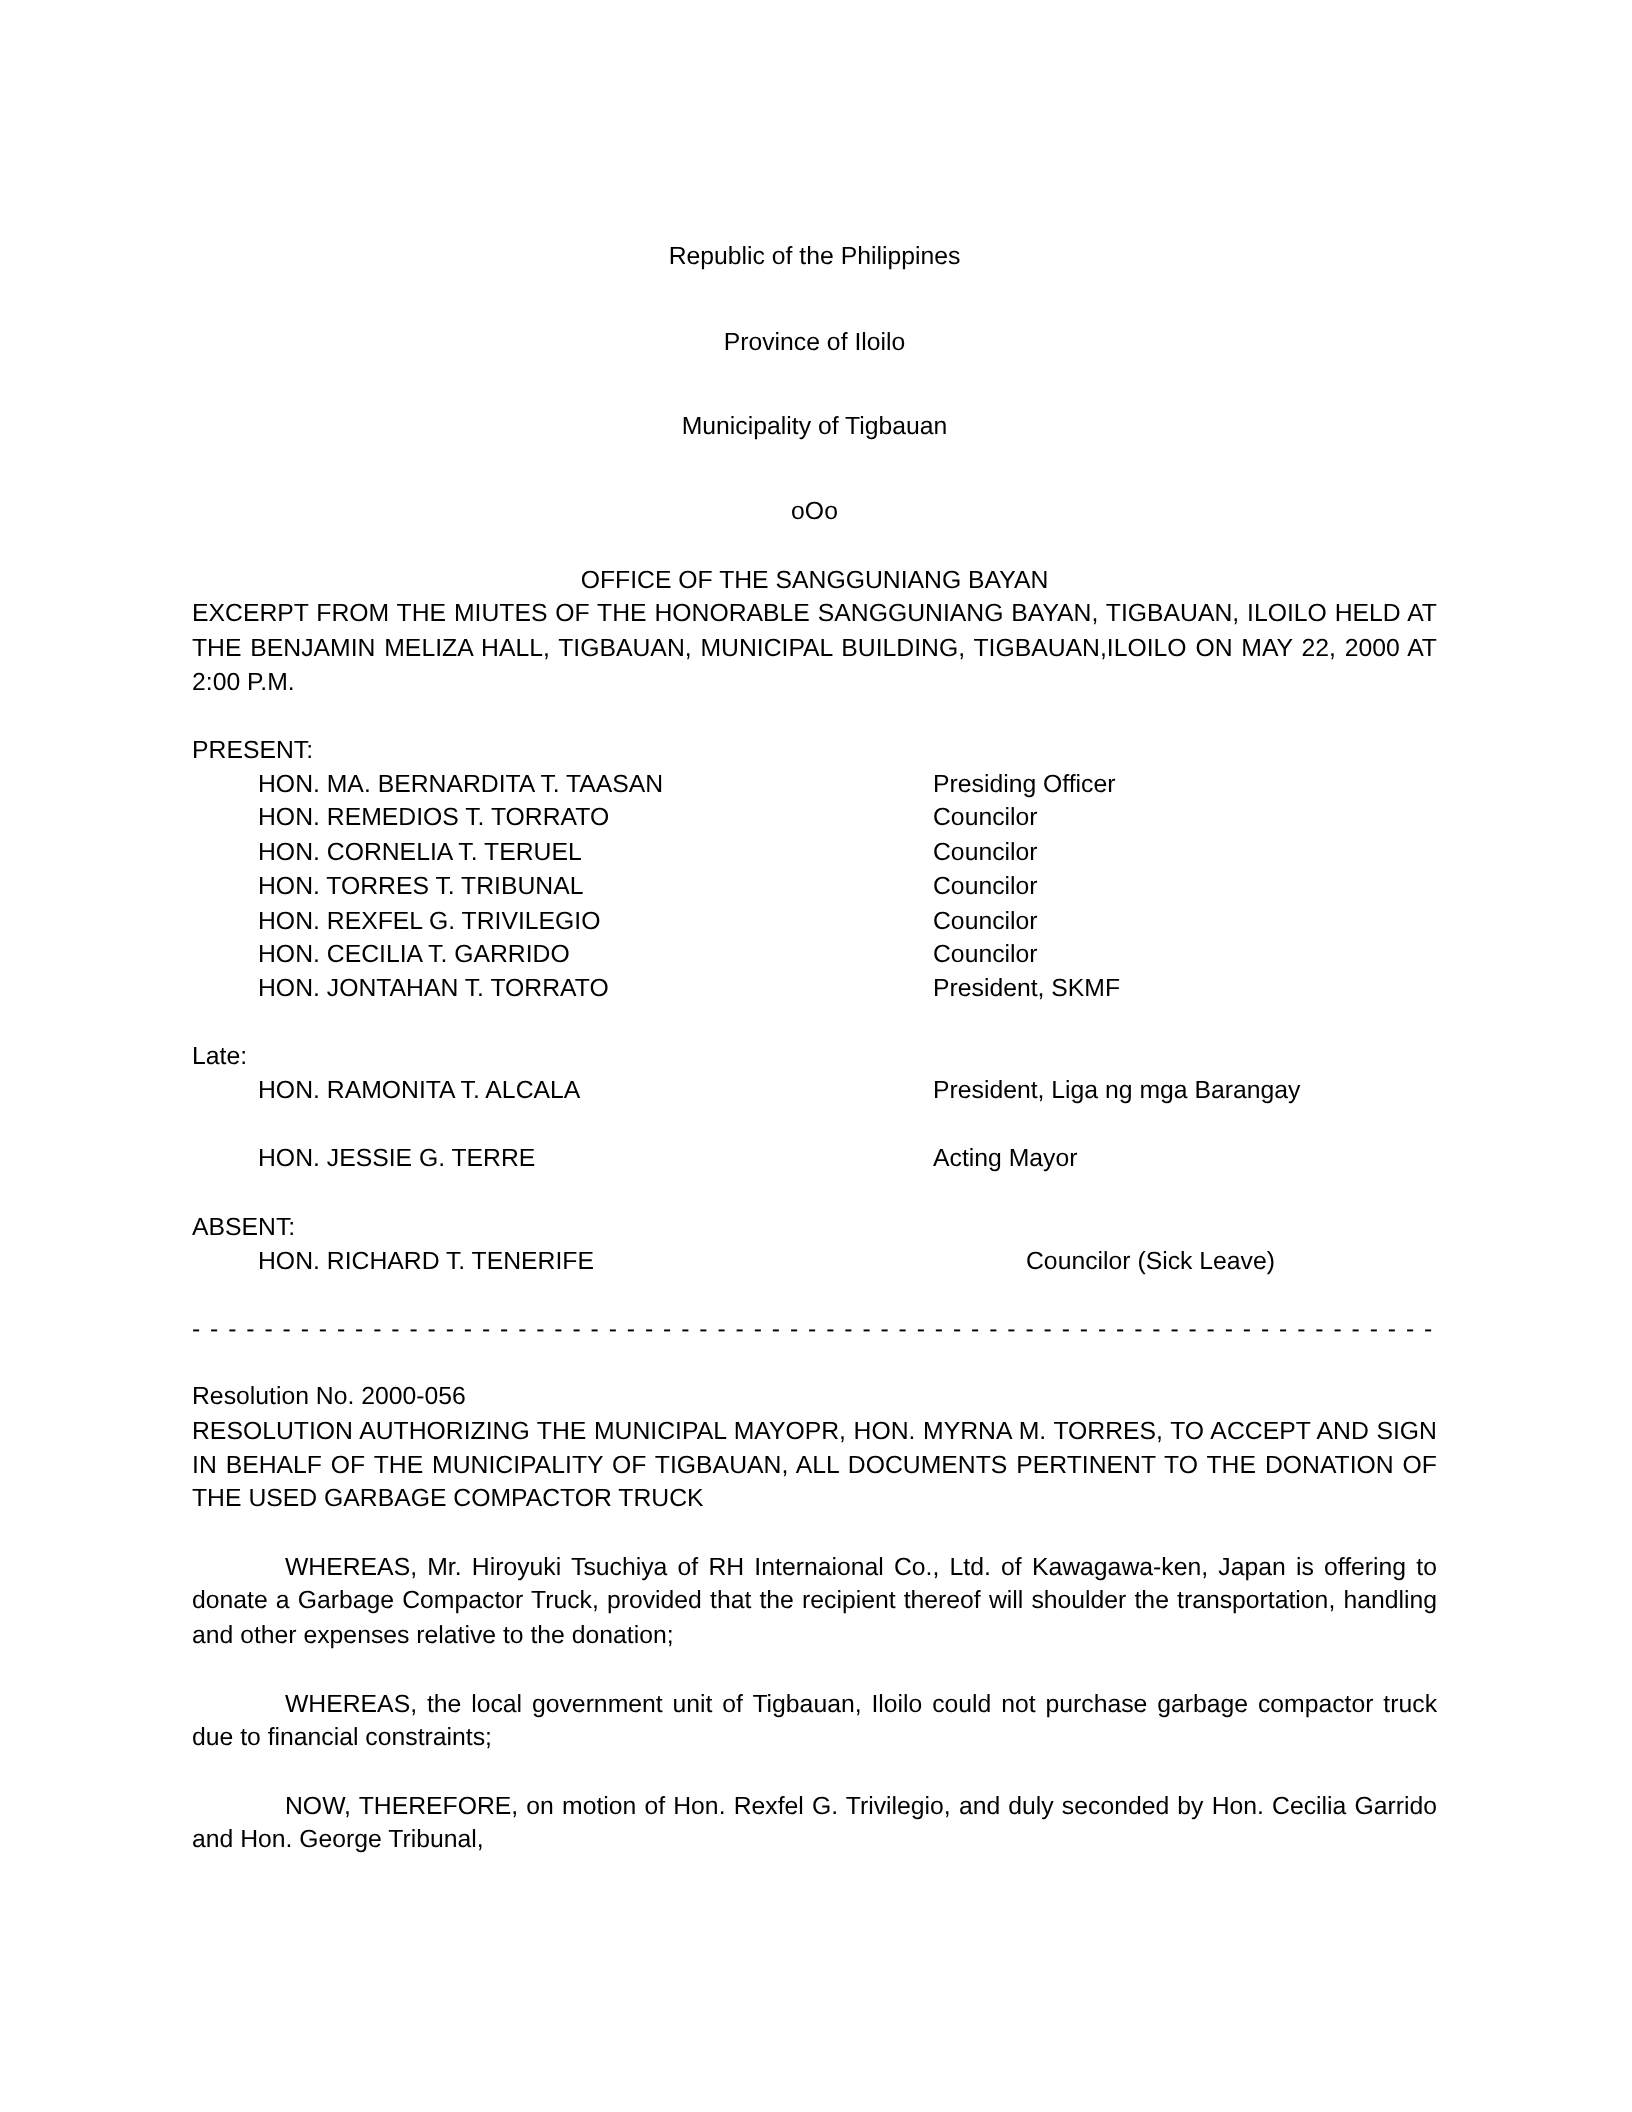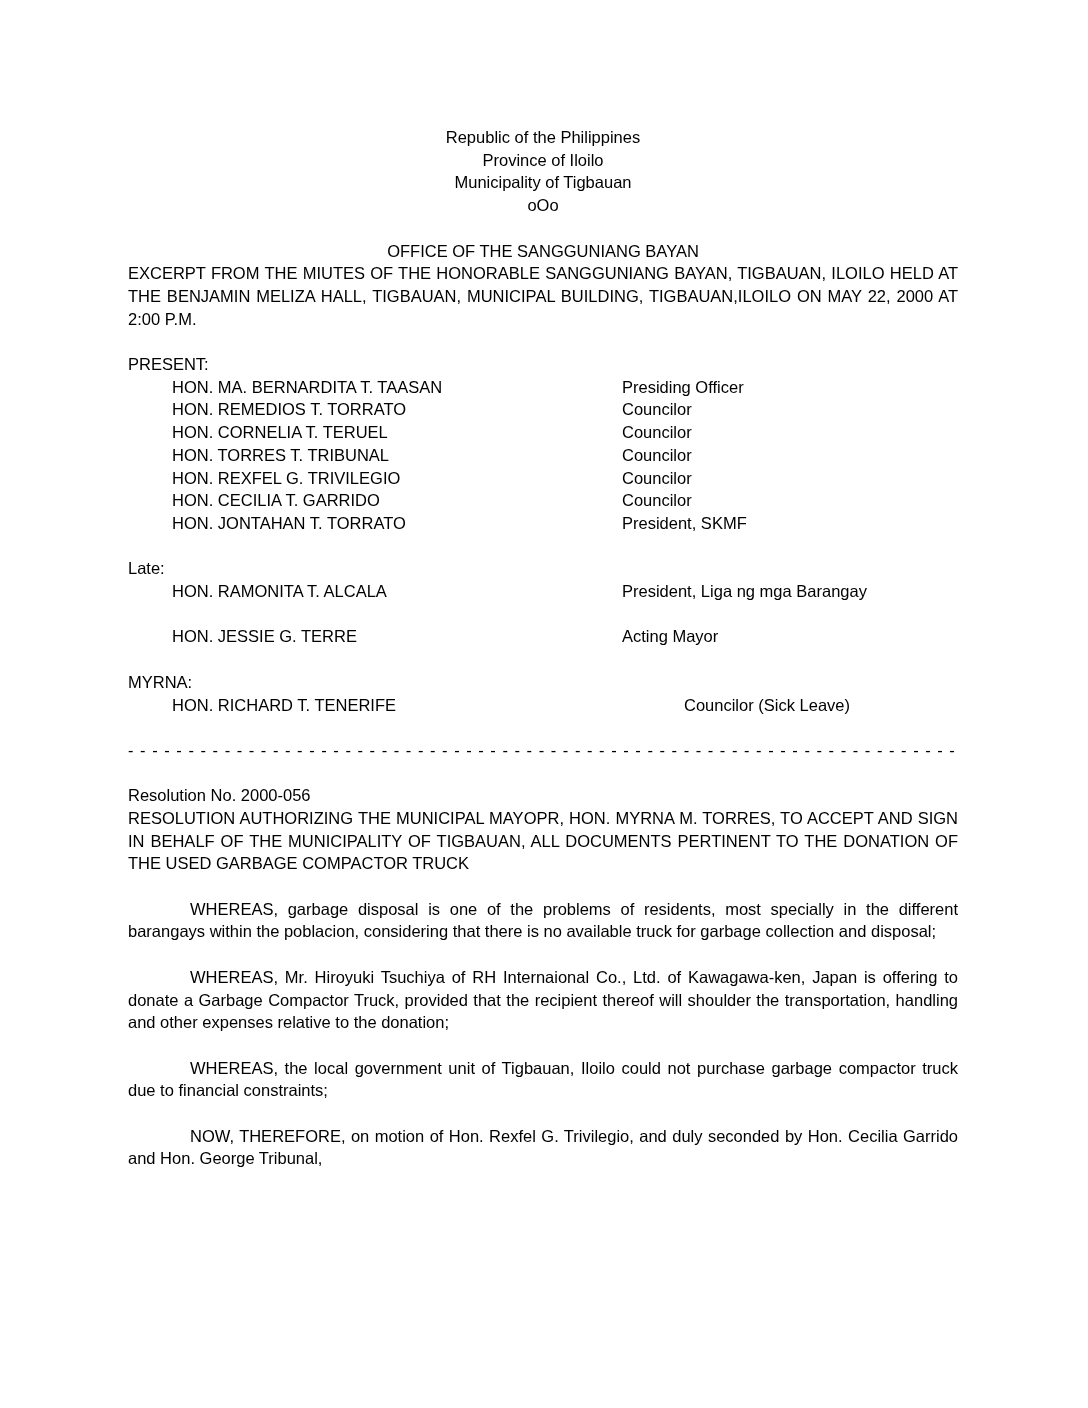--- a/index.html
+++ b/index.html
@@ -17,21 +17,21 @@
     font-size: 16.5px;
     line-height: 22.7px;
     color: #000000;
   }
   .content {
     position: absolute;
     left: 128px;
     top: 126px;
     width: 830px;
   }
-  .center { text-align: center; }
+  .center { text-align: center; margin-top: 34px; }
   .justify { text-align: justify; }
   .office-title { margin-top: 22.7px; }
   .group { margin-top: 22.7px; }
   .row { display: flex; align-items: flex-start; }
   .row .name { flex: 0 0 450px; width: 450px; margin-left: 44px; }
   .row .title { flex: 1; }
   .title-extra-indent { padding-left: 62px; }
   .separator {
     margin-top: 22.7px;
     white-space: nowrap;
@@ -102,31 +102,30 @@
     </div>
 
     <div class="group">
       <div class="row">
         <div class="name">HON. JESSIE G. TERRE</div>
         <div class="title">Acting Mayor</div>
       </div>
     </div>
 
     <div class="group">
-      <div>MYRNA:</div>
+      <div>ABSENT:</div>
       <div class="row">
         <div class="name">HON. RICHARD T. TENERIFE</div>
         <div class="title title-extra-indent">Councilor (Sick Leave)</div>
       </div>
     </div>
 
     <div class="separator">- - - - - - - - - - - - - - - - - - - - - - - - - - - - - - - - - - - - - - - - - - - - - - - - - - - - - - - - - - - - - - - - - - - - - - - - - - - - - - - - - - - - - - - - - - - - - - - -</div>
 
     <div class="res-number">Resolution No. 2000-056</div>
     <div class="justify">RESOLUTION AUTHORIZING THE MUNICIPAL MAYOPR, HON. MYRNA M. TORRES, TO ACCEPT AND SIGN IN BEHALF OF THE MUNICIPALITY OF TIGBAUAN, ALL DOCUMENTS PERTINENT TO THE DONATION OF THE USED GARBAGE COMPACTOR TRUCK</div>
 
-    <div class="para">WHEREAS, garbage disposal is one of the problems of residents, most specially in the different barangays within the poblacion, considering that there is no available truck for garbage collection and disposal;</div>
     <div class="para">WHEREAS, Mr. Hiroyuki Tsuchiya of RH Internaional Co., Ltd. of Kawagawa-ken, Japan is offering to donate a Garbage Compactor Truck, provided that the recipient thereof will shoulder the transportation, handling and other expenses relative to the donation;</div>
     <div class="para">WHEREAS, the local government unit of Tigbauan, Iloilo could not purchase garbage compactor truck due to financial constraints;</div>
     <div class="para">NOW, THEREFORE, on motion of Hon. Rexfel G. Trivilegio, and duly seconded by Hon. Cecilia Garrido and Hon. George Tribunal,</div>
 
   </div>
 </div>
 
 </body></html>

